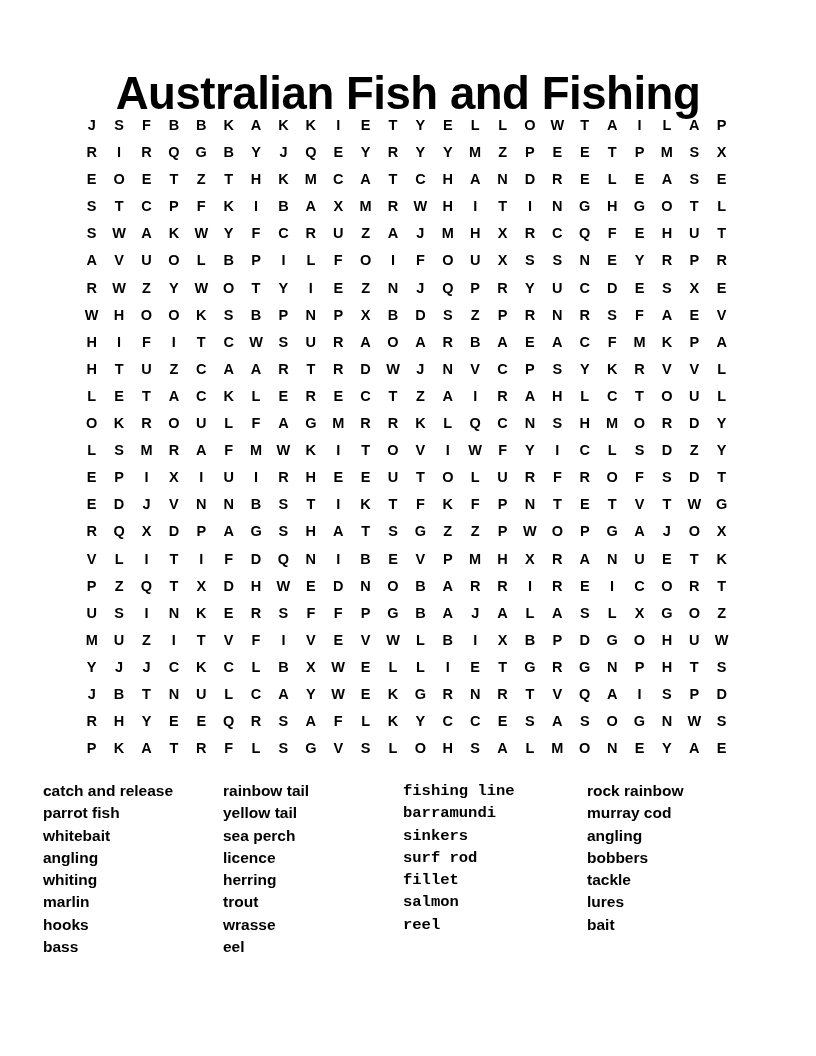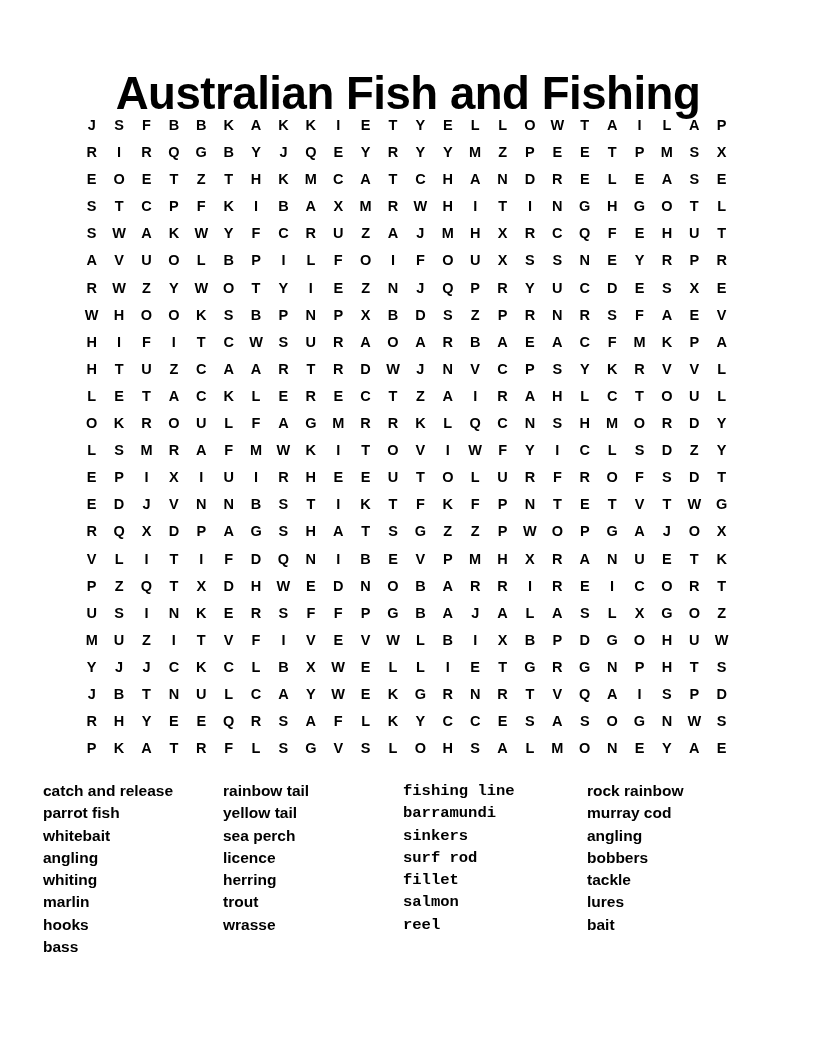--- a/index.html
+++ b/index.html
@@ -735,20 +735,21 @@
         <div class="word-item">bass</div>
       </div>
       <div class="word-col c2">
         <div class="word-item">rainbow tail</div>
         <div class="word-item">yellow tail</div>
         <div class="word-item">sea perch</div>
         <div class="word-item">licence</div>
         <div class="word-item">herring</div>
         <div class="word-item">trout</div>
         <div class="word-item">wrasse</div>
+        <div class="word-item">eel</div>
       </div>
       <div class="word-col c3">
         <div class="word-item">fishing line</div>
         <div class="word-item">barramundi</div>
         <div class="word-item">sinkers</div>
         <div class="word-item">surf rod</div>
         <div class="word-item">fillet</div>
         <div class="word-item">salmon</div>
         <div class="word-item">reel</div>
       </div>

